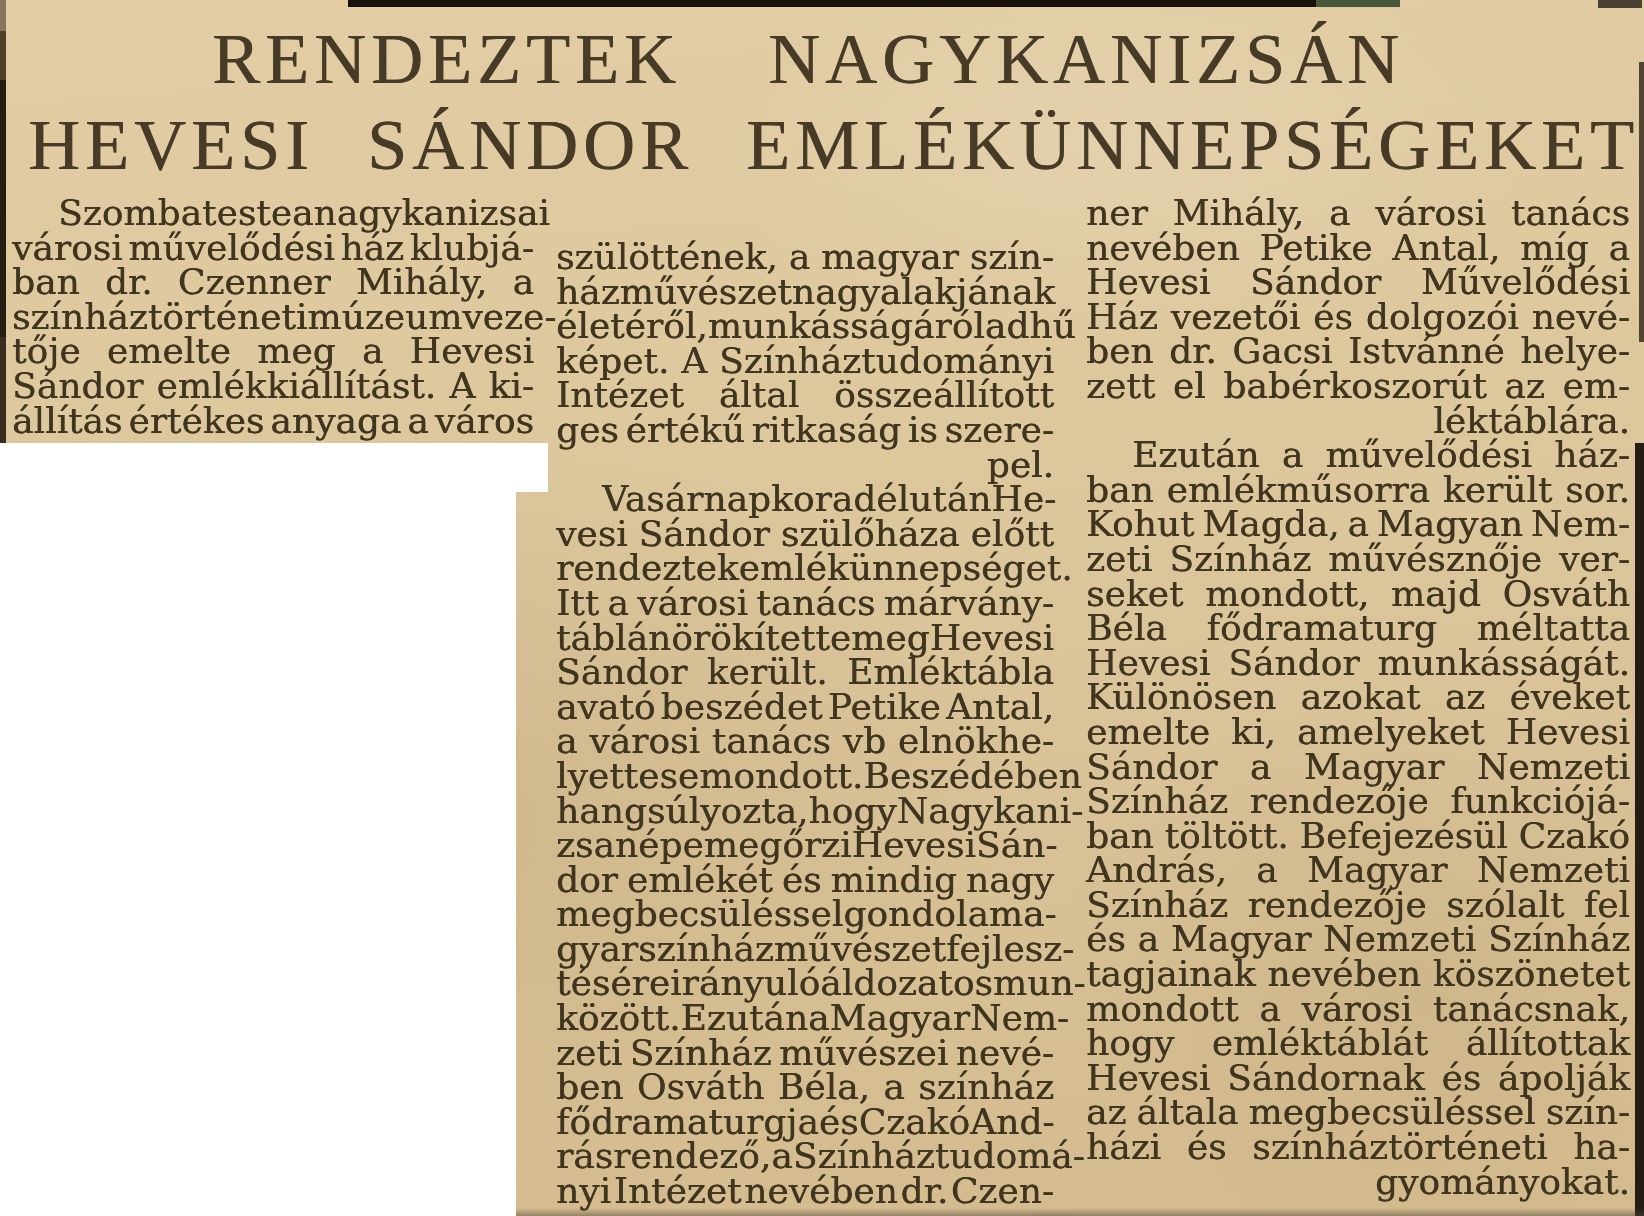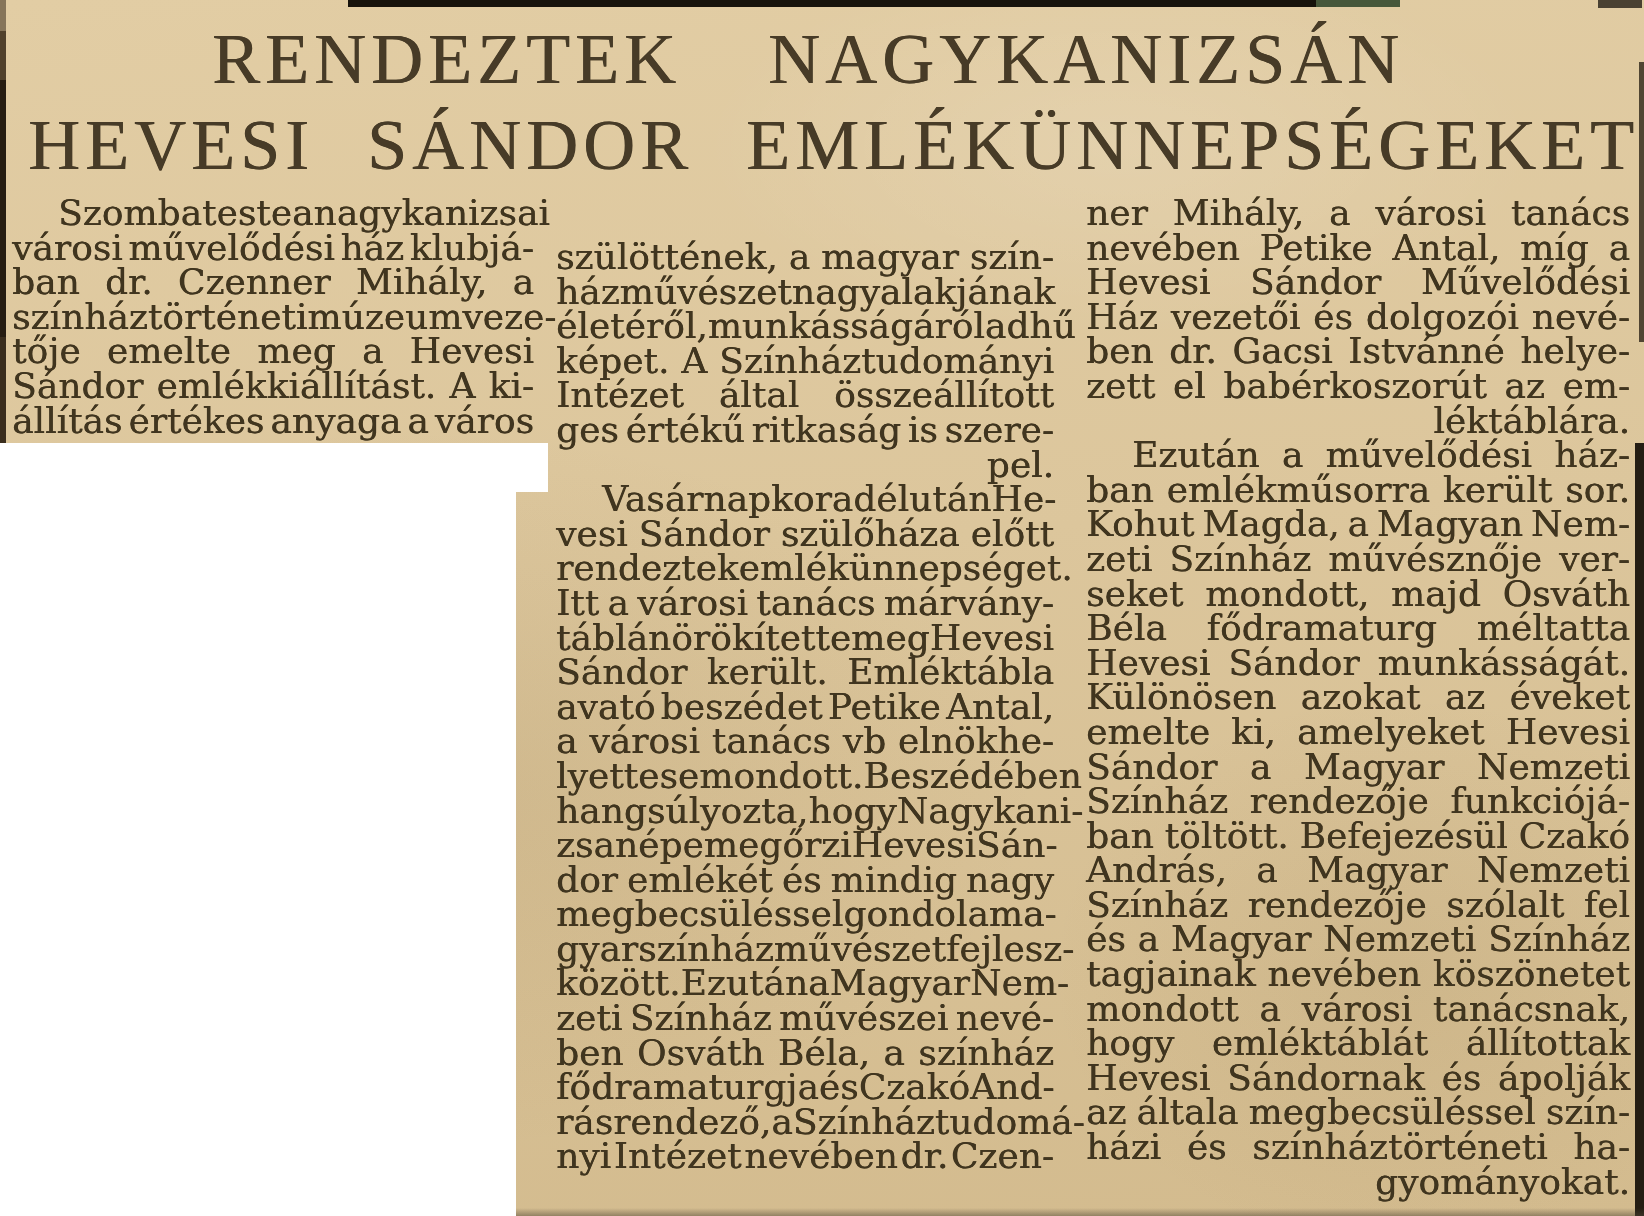--- a/index.html
+++ b/index.html
@@ -245,20 +245,26 @@
         <span>gondol</span>
         <span>a</span>
         <span>ma-</span>
       </div>
       <div class="line">
         <span>gyar</span>
         <span>színházművészet</span>
         <span>fejlesz-</span>
       </div>
       <div class="line">
+        <span>tésére</span>
+        <span>irányuló</span>
+        <span>áldozatos</span>
+        <span>mun-</span>
+      </div>
+      <div class="line">
         <span>között.</span>
         <span>Ezután</span>
         <span>a</span>
         <span>Magyar</span>
         <span>Nem-</span>
       </div>
       <div class="line">
         <span>zeti</span>
         <span>Színház</span>
         <span>művészei</span>

